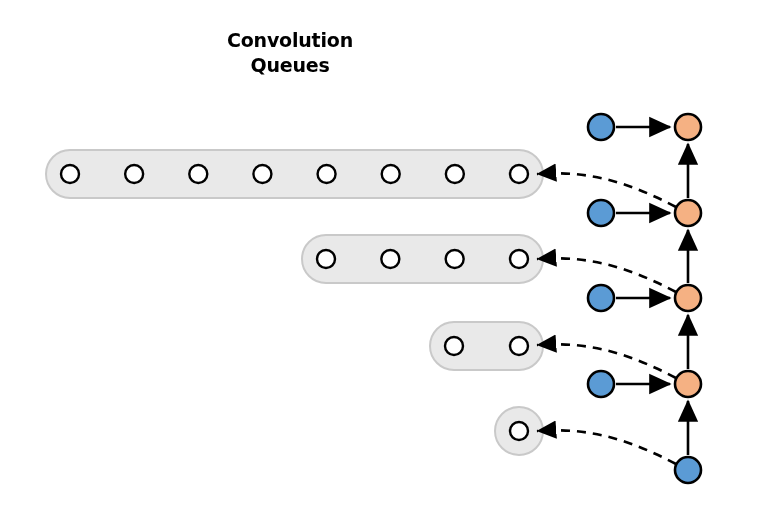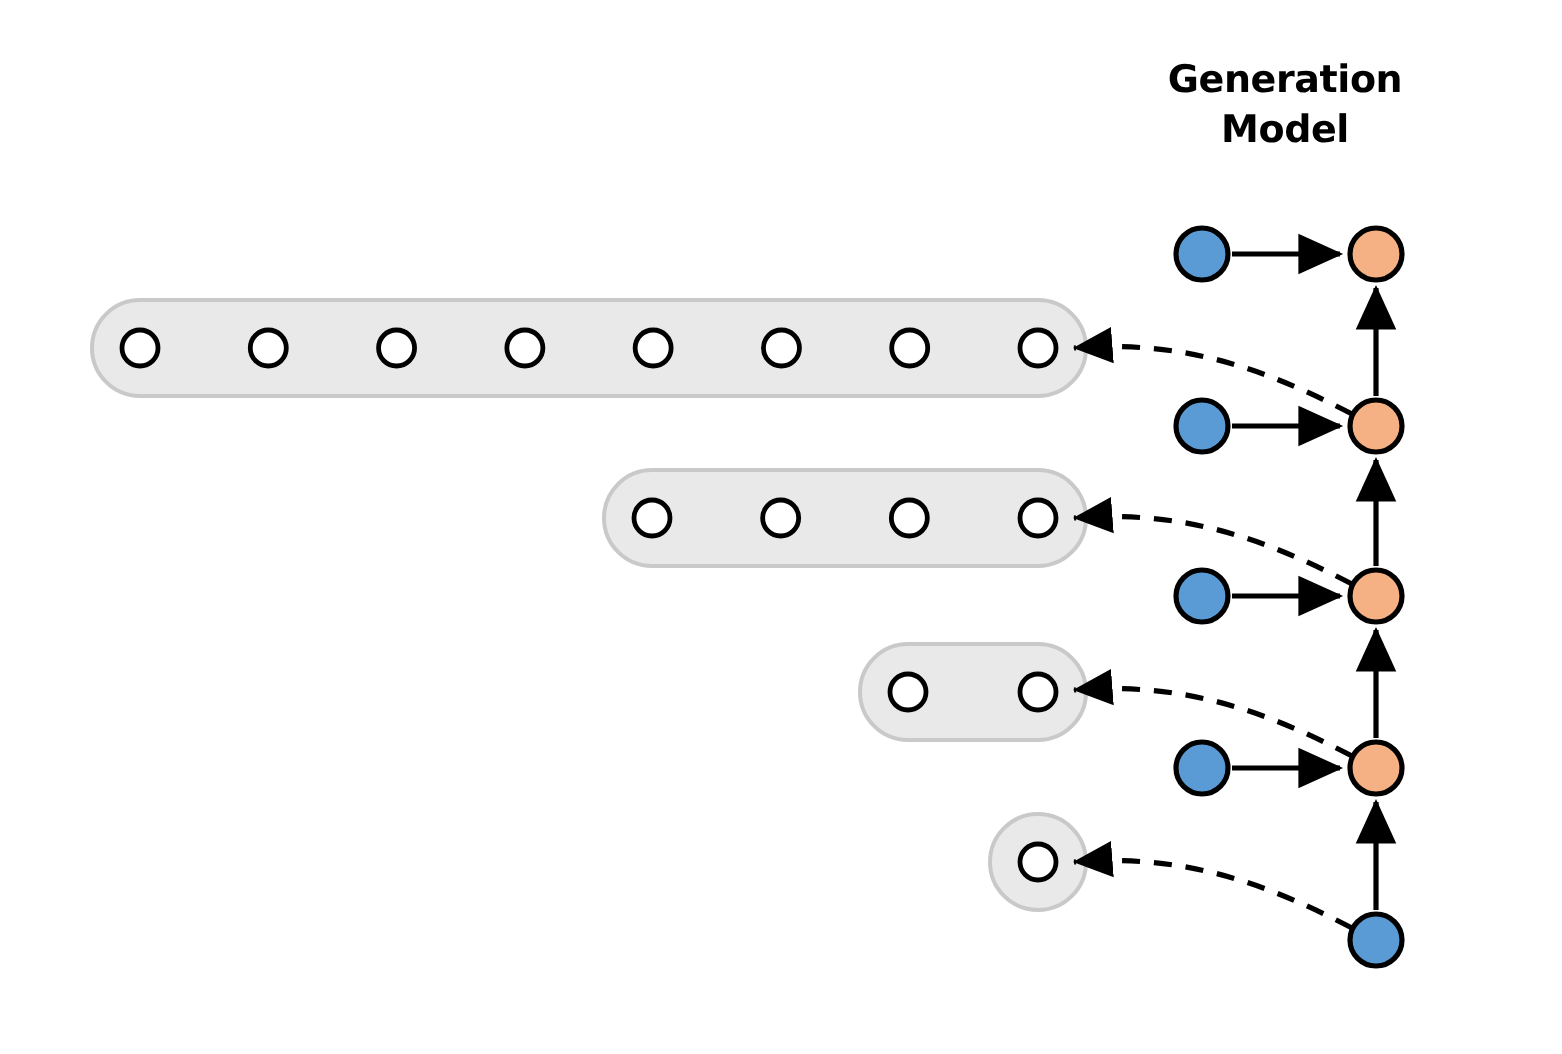--- a/index.html
+++ b/index.html
@@ -36,23 +36,23 @@
     top: 0;
     width: 781px;
     height: 527px;
   }
 </style>
 </head>
 <body>
 
 <div id="stage">
 
+  <div class="title" id="title-left">Convolution
+Queues</div>
 
-  <div class="title" id="title-right">Generation
-Model</div>
 
   <svg id="diagram" viewBox="0 0 781 527">
     <defs>
       <marker id="arrowSolid" markerWidth="9" markerHeight="9" refX="8" refY="4.5" orient="auto" markerUnits="strokeWidth">
         <path d="M0,0.6 L8.6,4.5 L0,8.4 z" fill="#000000"></path>
       </marker>
       <marker id="arrowDash" markerWidth="8" markerHeight="8" refX="7.4" refY="4" orient="auto" markerUnits="strokeWidth">
         <path d="M0,0.5 L7.6,4 L0,7.5 z" fill="#000000"></path>
       </marker>
     </defs>

